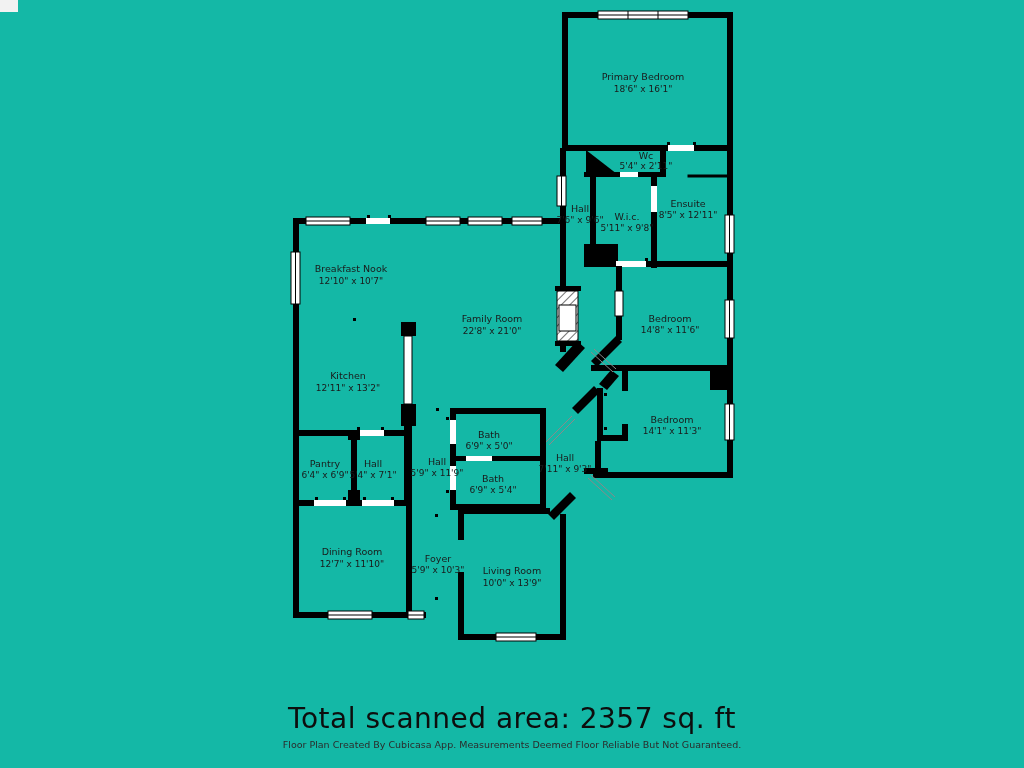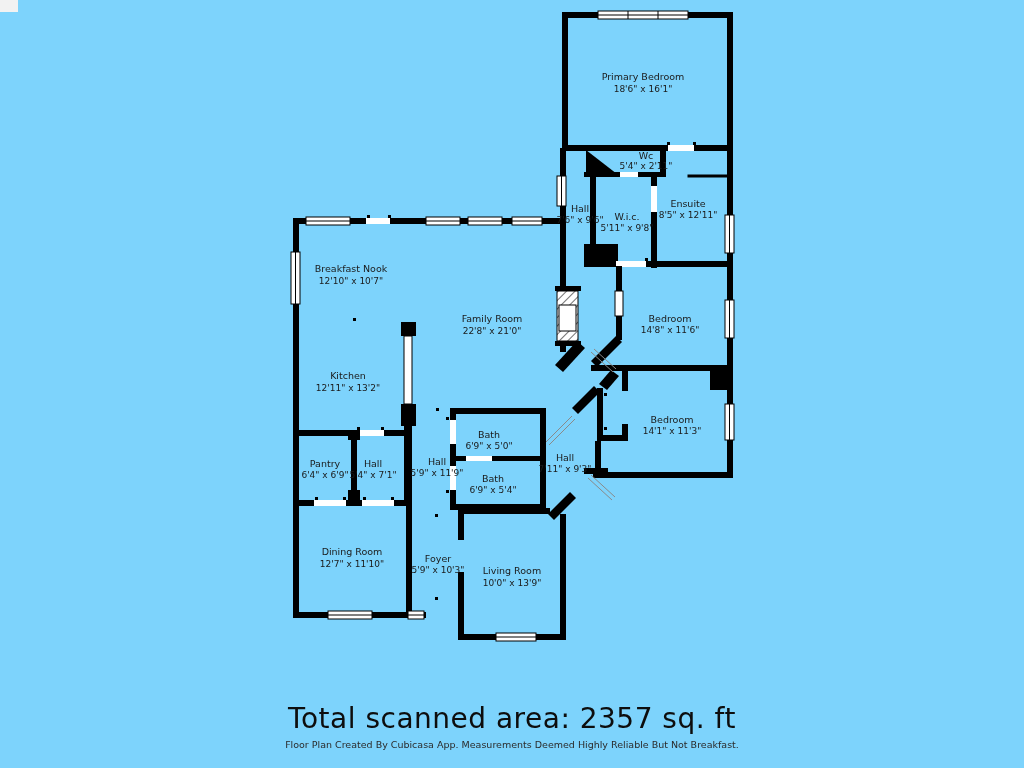--- a/index.html
+++ b/index.html
@@ -1,16 +1,16 @@
 <!DOCTYPE html>
 <html><head>
 <meta charset="utf-8">
 <style>
   html,body{margin:0;padding:0;background:#fff;}
-  .canvas{position:relative;width:1024px;height:768px;background:#7dd3fc;overflow:hidden;
+  .canvas{position:relative;width:1024px;height:768px;background:#14b8a6;overflow:hidden;
           font-family:"DejaVu Sans",sans-serif;}
   .corner-smudge{position:absolute;left:0;top:0;width:18px;height:12px;background:#f2f2f2;}
   svg{position:absolute;left:0;top:0;}
   .wall{fill:#000;}
   .gap{fill:#fff;}
   .win{fill:#fff;stroke:#000;stroke-width:1;}
   .winline{stroke:#000;stroke-width:1;}
   .counter{fill:#fff;stroke:#000;stroke-width:1;}
   .door{stroke:#8a8a8a;stroke-width:1;fill:none;}
   .dot{fill:#000;}
@@ -271,14 +271,14 @@
 
       <text class="room-name" x="438" y="562">Foyer</text>
       <text class="room-dims" x="438" y="573">5'9" x 10'3"</text>
 
       <text class="room-name" x="512" y="574">Living Room</text>
       <text class="room-dims" x="512" y="586">10'0" x 13'9"</text>
     </g>
   </svg>
 
   <div class="footer-total">Total scanned area: 2357 sq. ft</div>
-  <div class="footer-disclaimer">Floor Plan Created By Cubicasa App. Measurements Deemed Highly Reliable But Not Breakfast.</div>
+  <div class="footer-disclaimer">Floor Plan Created By Cubicasa App. Measurements Deemed Floor Reliable But Not Guaranteed.</div>
 </div>
 
 </body></html>

